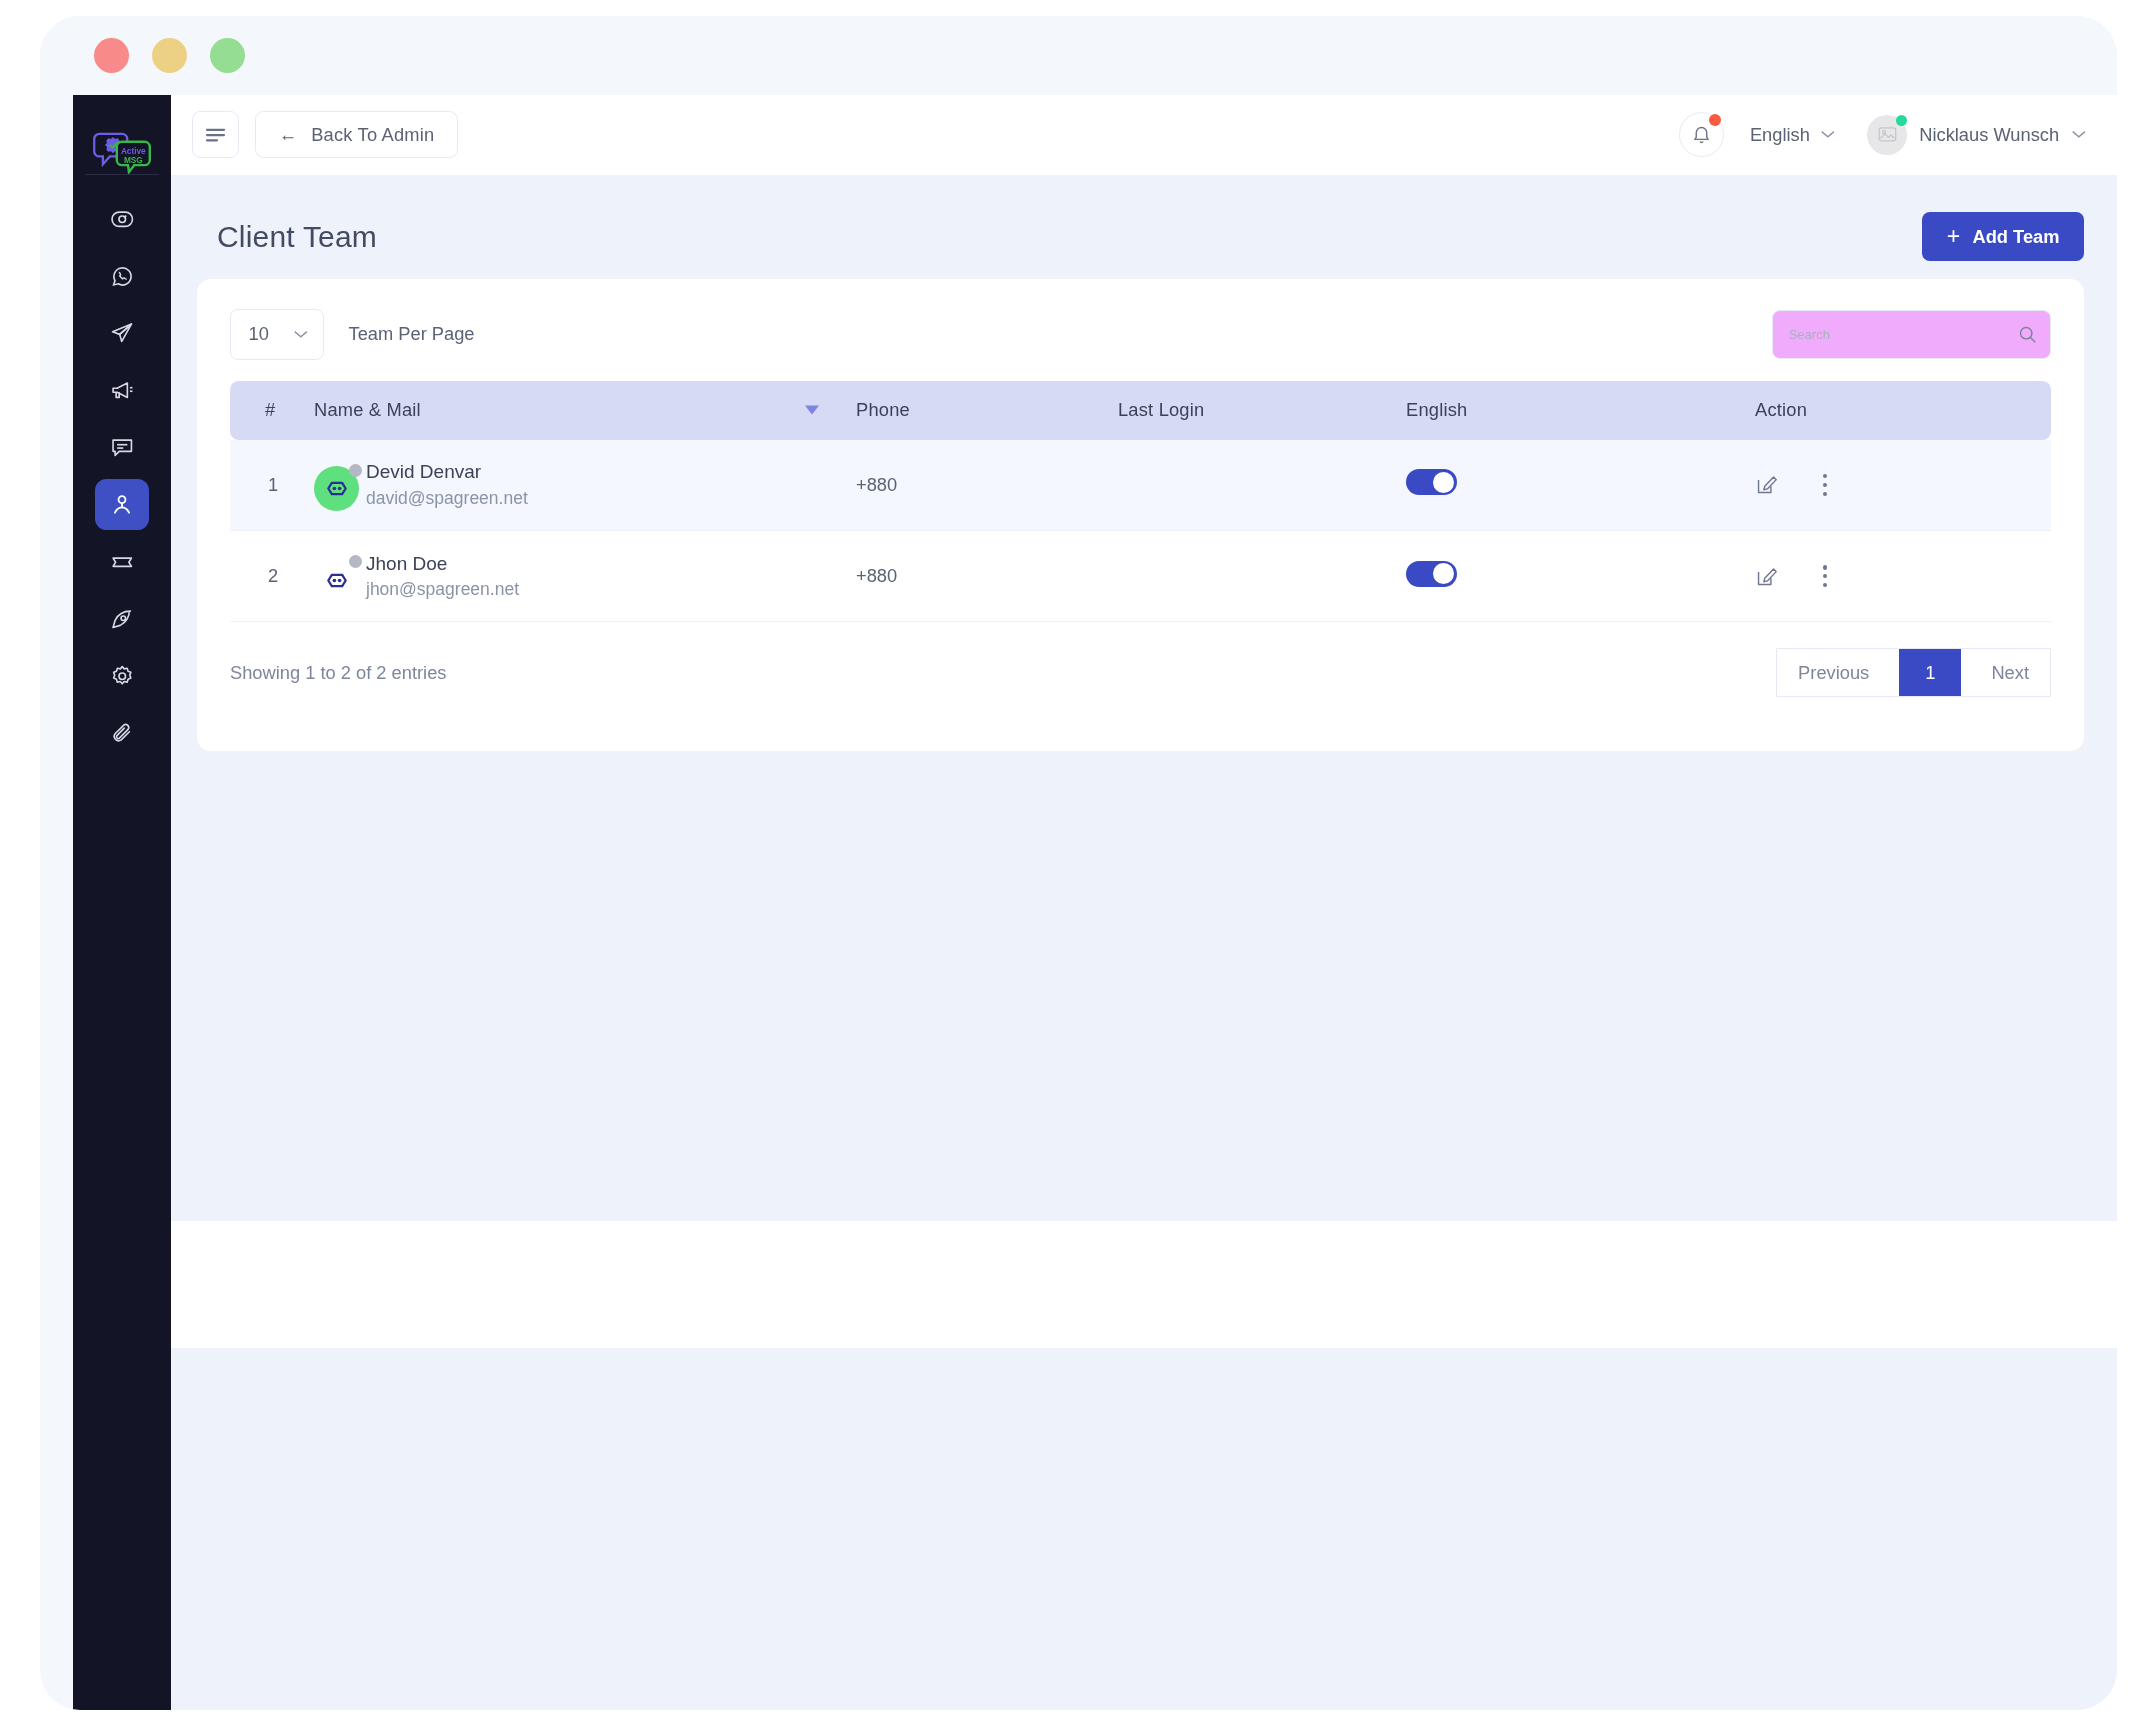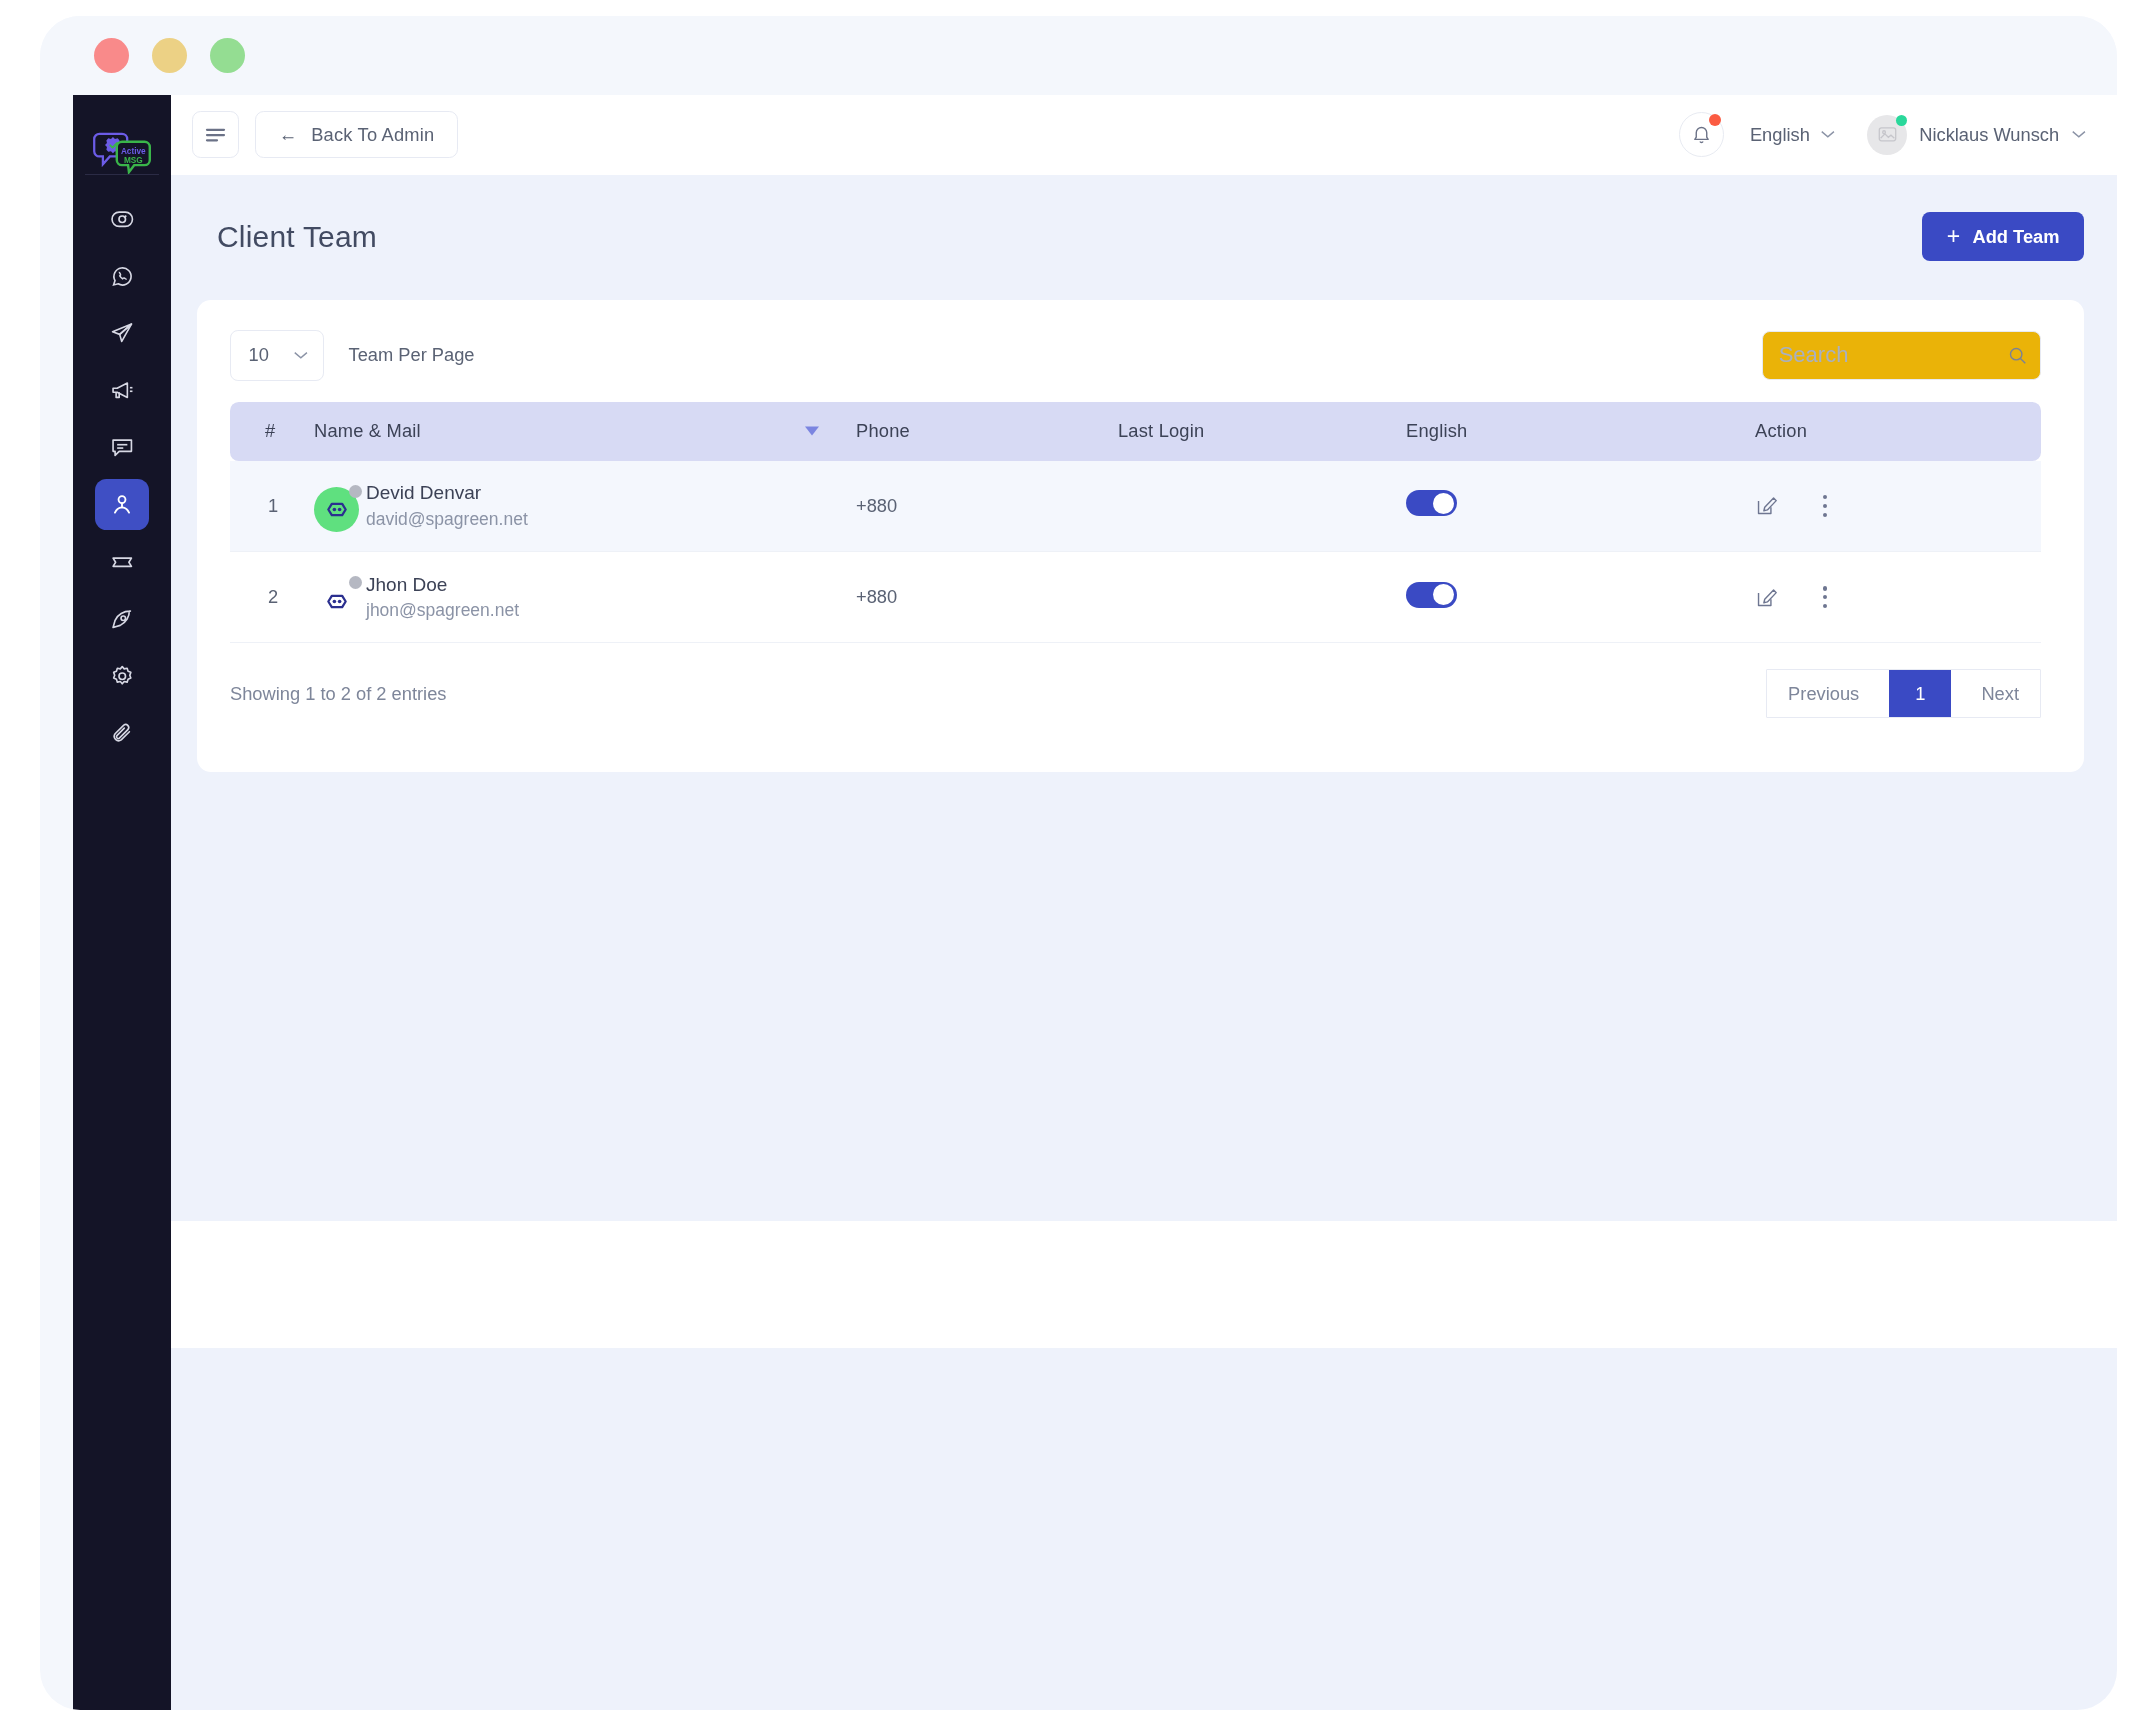--- a/index.html
+++ b/index.html
@@ -110,46 +110,46 @@
     height: 49px; padding: 0 24.5px;
     background: #3a4ac4; color: #fff;
     border: none; border-radius: 7.9px;
     font-size: 18.3px; font-weight: bold;
     display: flex; align-items: center; gap: 12.2px;
     font-family: "Liberation Sans", sans-serif;
   }
   .plus { font-size: 23px; font-weight: normal; }
 
   .card {
-    margin-top: 29px;
+    margin-top: 8px;
     background: #fff;
     border-radius: 14px;
-    padding: 30px 43px 26px 33px;
+    padding: 30px 33px 26px 33px;
     height: 472px;
   }
   .card-toolbar { display: flex; align-items: center; height: 51px; }
   .perpage {
     width: 94px; height: 51px;
     border: 0.9px solid #e7eaf3; border-radius: 7.9px;
     display: flex; align-items: center; justify-content: space-between;
     padding: 0 14px 0 17.5px;
     font-size: 18.3px; color: #5a6274;
   }
   .perpage-label { margin-left: 24.5px; font-size: 18.3px; color: #5a6274; }
   .search-wrap {
     margin-left: auto; position: relative;
     width: 279px; height: 49px;
   }
   .search-input {
     width: 100%; height: 100%;
     border: 0.9px solid #e7eaf3; border-radius: 7.9px;
     padding: 0 42px 0 15.7px;
-    font-size: 22px; color: #5a6274;
+    font-size: 13px; color: #5a6274;
     font-family: "Liberation Sans", sans-serif;
-    background: #eab308;
+    background: #f0abfc;
     outline: none;
   }
   .search-input::placeholder { color: #a9b0c0; }
   .search-ico { position: absolute; right: 14px; top: 15px; }
 
   table { width: 100%; border-collapse: collapse; margin-top: 21px; }
   thead tr { background: #d7daf4; }
   thead th {
     height: 59px;
     font-size: 18.3px; font-weight: normal; color: #3c4256;

